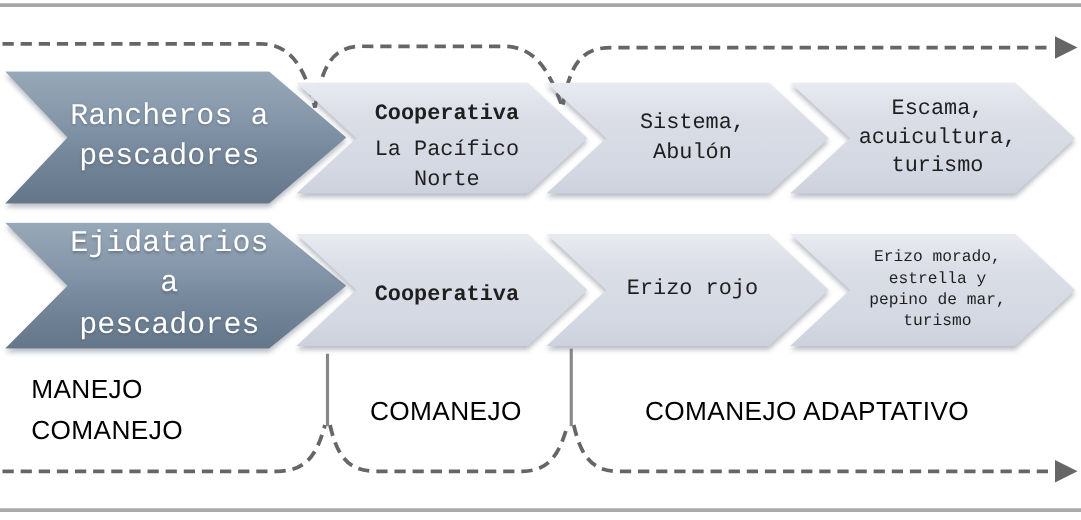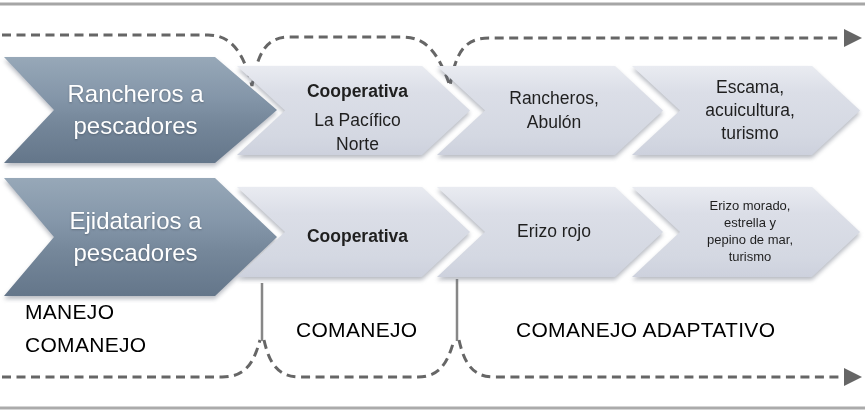--- a/index.html
+++ b/index.html
@@ -7,20 +7,21 @@
     width:865px;height:416px;position:relative;overflow:hidden;
     background:#ffffff;
     font-family:"Liberation Sans", sans-serif;
   }
   .canvas{position:absolute;inset:0;}
   svg.lines{position:absolute;left:0;top:0;z-index:0;}
 
   .chev-wrap{
     position:absolute;z-index:1;
     filter:drop-shadow(0 3px 2px rgba(99,106,122,0.45));
+    font-family:Liberation Mono, monospace;
   }
   .chevron{
     width:100%;height:100%;box-sizing:border-box;
     display:flex;flex-direction:column;align-items:center;justify-content:center;
     text-align:center;
   }
   .chevron.dark{
     clip-path:polygon(0 0, calc(100% - 62px) 0, 100% 50%, calc(100% - 62px) 100%, 0 100%, 50px 50%);
     background:linear-gradient(to bottom,#97a8b8 0%,#8496a9 38%,#75879a 62%,#64768a 100%);
     color:#ffffff;font-size:24px;line-height:1.35;
@@ -72,34 +73,34 @@
   <div class="chev-wrap" style="left:237px;top:66px;width:233px;height:89px">
     <div class="chevron light">
       <div class="coop-title">Cooperativa</div>
       <div class="pre">La Pacífico
 Norte</div>
     </div>
   </div>
 
   <div class="chev-wrap" style="left:437px;top:66px;width:226px;height:89px">
     <div class="chevron light">
-      <div class="pre">Rancheros,
+      <div class="pre">Sistema,
 Abulón</div>
     </div>
   </div>
 
   <div class="chev-wrap" style="left:632px;top:66px;width:228px;height:89px">
     <div class="chevron light">
       <div class="pre">Escama,
 acuicultura,
 turismo</div>
     </div>
   </div>
 
-  <div class="chev-wrap" style="left:4px;top:178px;width:273px;height:118px">
+  <div class="chev-wrap" style="left:4px;top:178px;width:273px;height:101px">
     <div class="chevron dark">
       <div class="pre">Ejidatarios a
 pescadores</div>
     </div>
   </div>
 
   <div class="chev-wrap" style="left:237px;top:187px;width:233px;height:90px">
     <div class="chevron light">
       <div class="coop-title">Cooperativa</div>
     </div>

